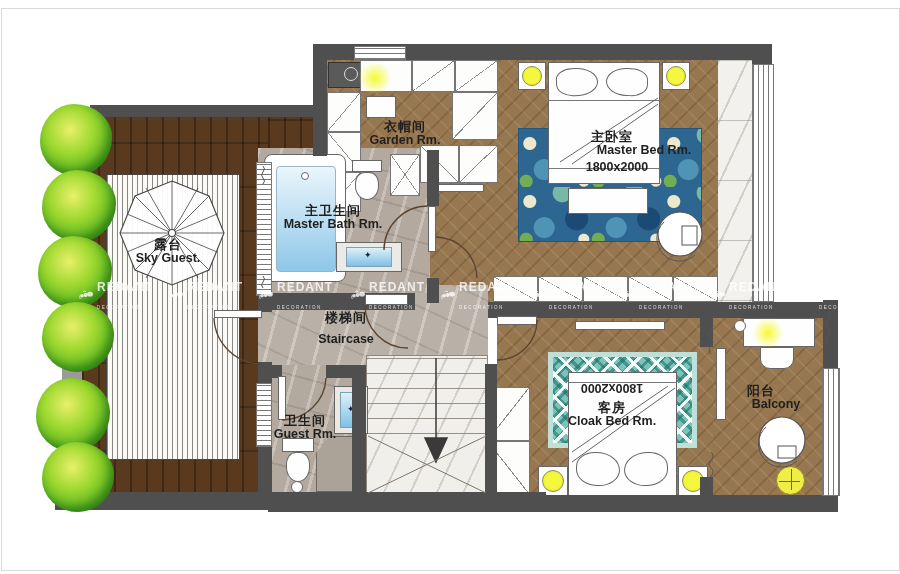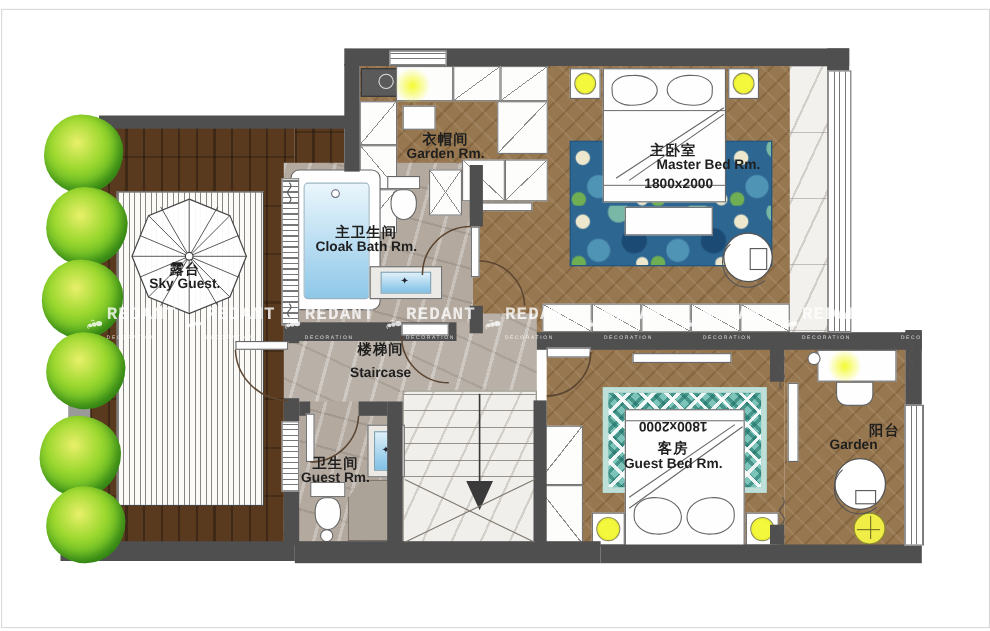--- a/index.html
+++ b/index.html
@@ -58,21 +58,21 @@
     background:radial-gradient(circle at 42% 36%, #e9f06a, #9cd82f 38%, #57b321 72%, #3d9418 95%);
     box-shadow:inset -4px -5px 10px rgba(20,90,10,.55);}
   .tub{position:absolute;background:#fff;border:1.5px solid #666;border-radius:8px;box-sizing:border-box;}
   .tubin{position:absolute;background:linear-gradient(180deg,#eaf6fc,#8ec7e8);border:1px solid #9ab4c2;border-radius:4px;}
   .basin{position:absolute;background:linear-gradient(180deg,#dff0f9,#7fc0e6);border:1px solid #7da2b5;box-sizing:border-box;}
   .lbl{position:absolute;transform:translateX(-50%);white-space:nowrap;color:#1f1f1f;text-align:center;font-weight:700;}
   .zh{font-size:13px;letter-spacing:1px;}
   .en{font-size:12.5px;}
   .rot180{transform:translateX(-50%) rotate(180deg);}
   .wm{position:absolute;display:flex;align-items:center;gap:3px;color:#fff;opacity:.8;pointer-events:none;}
-  .wm .t1{font-size:16px;font-weight:700;letter-spacing:1px;line-height:11px;font-family:Liberation Mono, monospace;}
+  .wm .t1{font-size:12px;font-weight:700;letter-spacing:1px;line-height:11px;}
   .wm .t2{font-size:4.5px;letter-spacing:1.5px;line-height:5px;font-weight:400;}
   svg.ol{position:absolute;left:0;top:0;pointer-events:none;}
 </style>
 </head>
 <body>
 
 <div id="plan">
   <div id="frame"></div>
 
   <div class="abs wall2" style="left:62px;top:112px;width:20px;height:384px;"></div>
@@ -265,34 +265,34 @@
   <div class="lbl en" style="left:168px;top:251px;">Sky Guest.</div>
 
   <div class="lbl zh" style="left:405px;top:118px;">衣帽间</div>
   <div class="lbl en" style="left:405px;top:133px;">Garden  Rm.</div>
 
   <div class="lbl zh" style="left:612px;top:128px;">主卧室</div>
   <div class="lbl en" style="left:612px;top:143px;margin-left:32px;">Master Bed  Rm.</div>
   <div class="lbl en" style="left:617px;top:160px;">1800x2000</div>
 
   <div class="lbl zh" style="left:333px;top:202px;">主卫生间</div>
-  <div class="lbl en" style="left:333px;top:217px;">Cloak Bath Rm.</div>
+  <div class="lbl en" style="left:333px;top:217px;">Master Bath Rm.</div>
 
   <div class="lbl zh" style="left:346px;top:309px;">楼梯间</div>
   <div class="lbl en" style="left:346px;top:332px;">Staircase</div>
 
   <div class="lbl zh" style="left:305px;top:412px;">卫生间</div>
   <div class="lbl en" style="left:305px;top:427px;">Guest Rm.</div>
 
   <div class="lbl en rot180" style="left:612px;top:381px;">1800x2000</div>
   <div class="lbl zh" style="left:612px;top:399px;">客房</div>
-  <div class="lbl en" style="left:612px;top:414px;">Guest Bed  Rm.</div>
-
-  <div class="lbl zh" style="left:804px;top:382px;">阳台</div>
-  <div class="lbl en" style="left:776px;top:397px;">Garden</div>
+  <div class="lbl en" style="left:612px;top:414px;">Cloak Bed  Rm.</div>
+
+  <div class="lbl zh" style="left:761px;top:382px;">阳台</div>
+  <div class="lbl en" style="left:776px;top:397px;">Balcony</div>
 
   <div id="wmlayer">
       <div class="wm" style="left: 78px; top: 277px;">
         <svg width="16" height="14" viewBox="0 0 20 16">
           <g fill="#fff">
             <circle cx="5" cy="9" r="2.2"></circle>
             <circle cx="9.5" cy="8" r="2.6"></circle>
             <ellipse cx="15" cy="7" rx="3.6" ry="3"></ellipse>
           </g>
           <path d="M3,13 Q1,11 3,8 M6,4 Q8,2 10,4" stroke="#fff" fill="none" stroke-width="1"></path>

